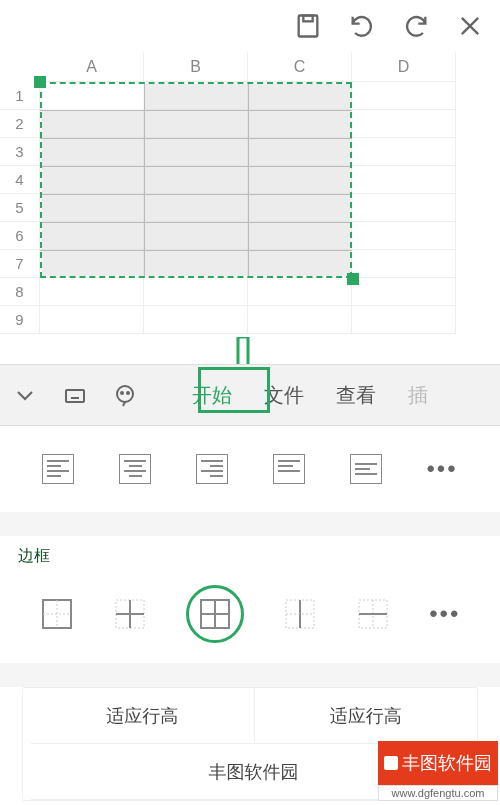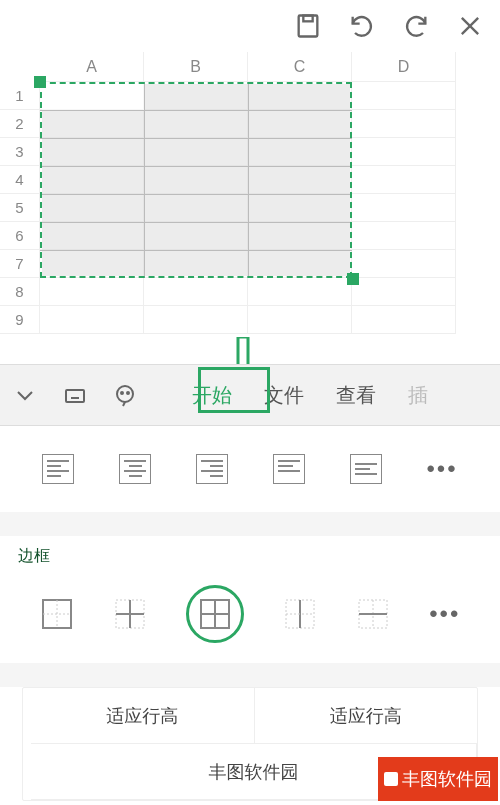--- a/index.html
+++ b/index.html
@@ -320,13 +320,14 @@
     <div class="fit-cell">适应行高</div>
     <div class="fit-cell">适应行高</div>
   </div>
   <div class="fit-row">
     <div class="fit-cell">丰图软件园</div>
   </div>
 </div>
 
 <div class="watermark">
   <div class="wm-top">丰图软件园</div>
+  <div class="wm-bottom">www.dgfengtu.com</div>
 </div>
 
 </body></html>

